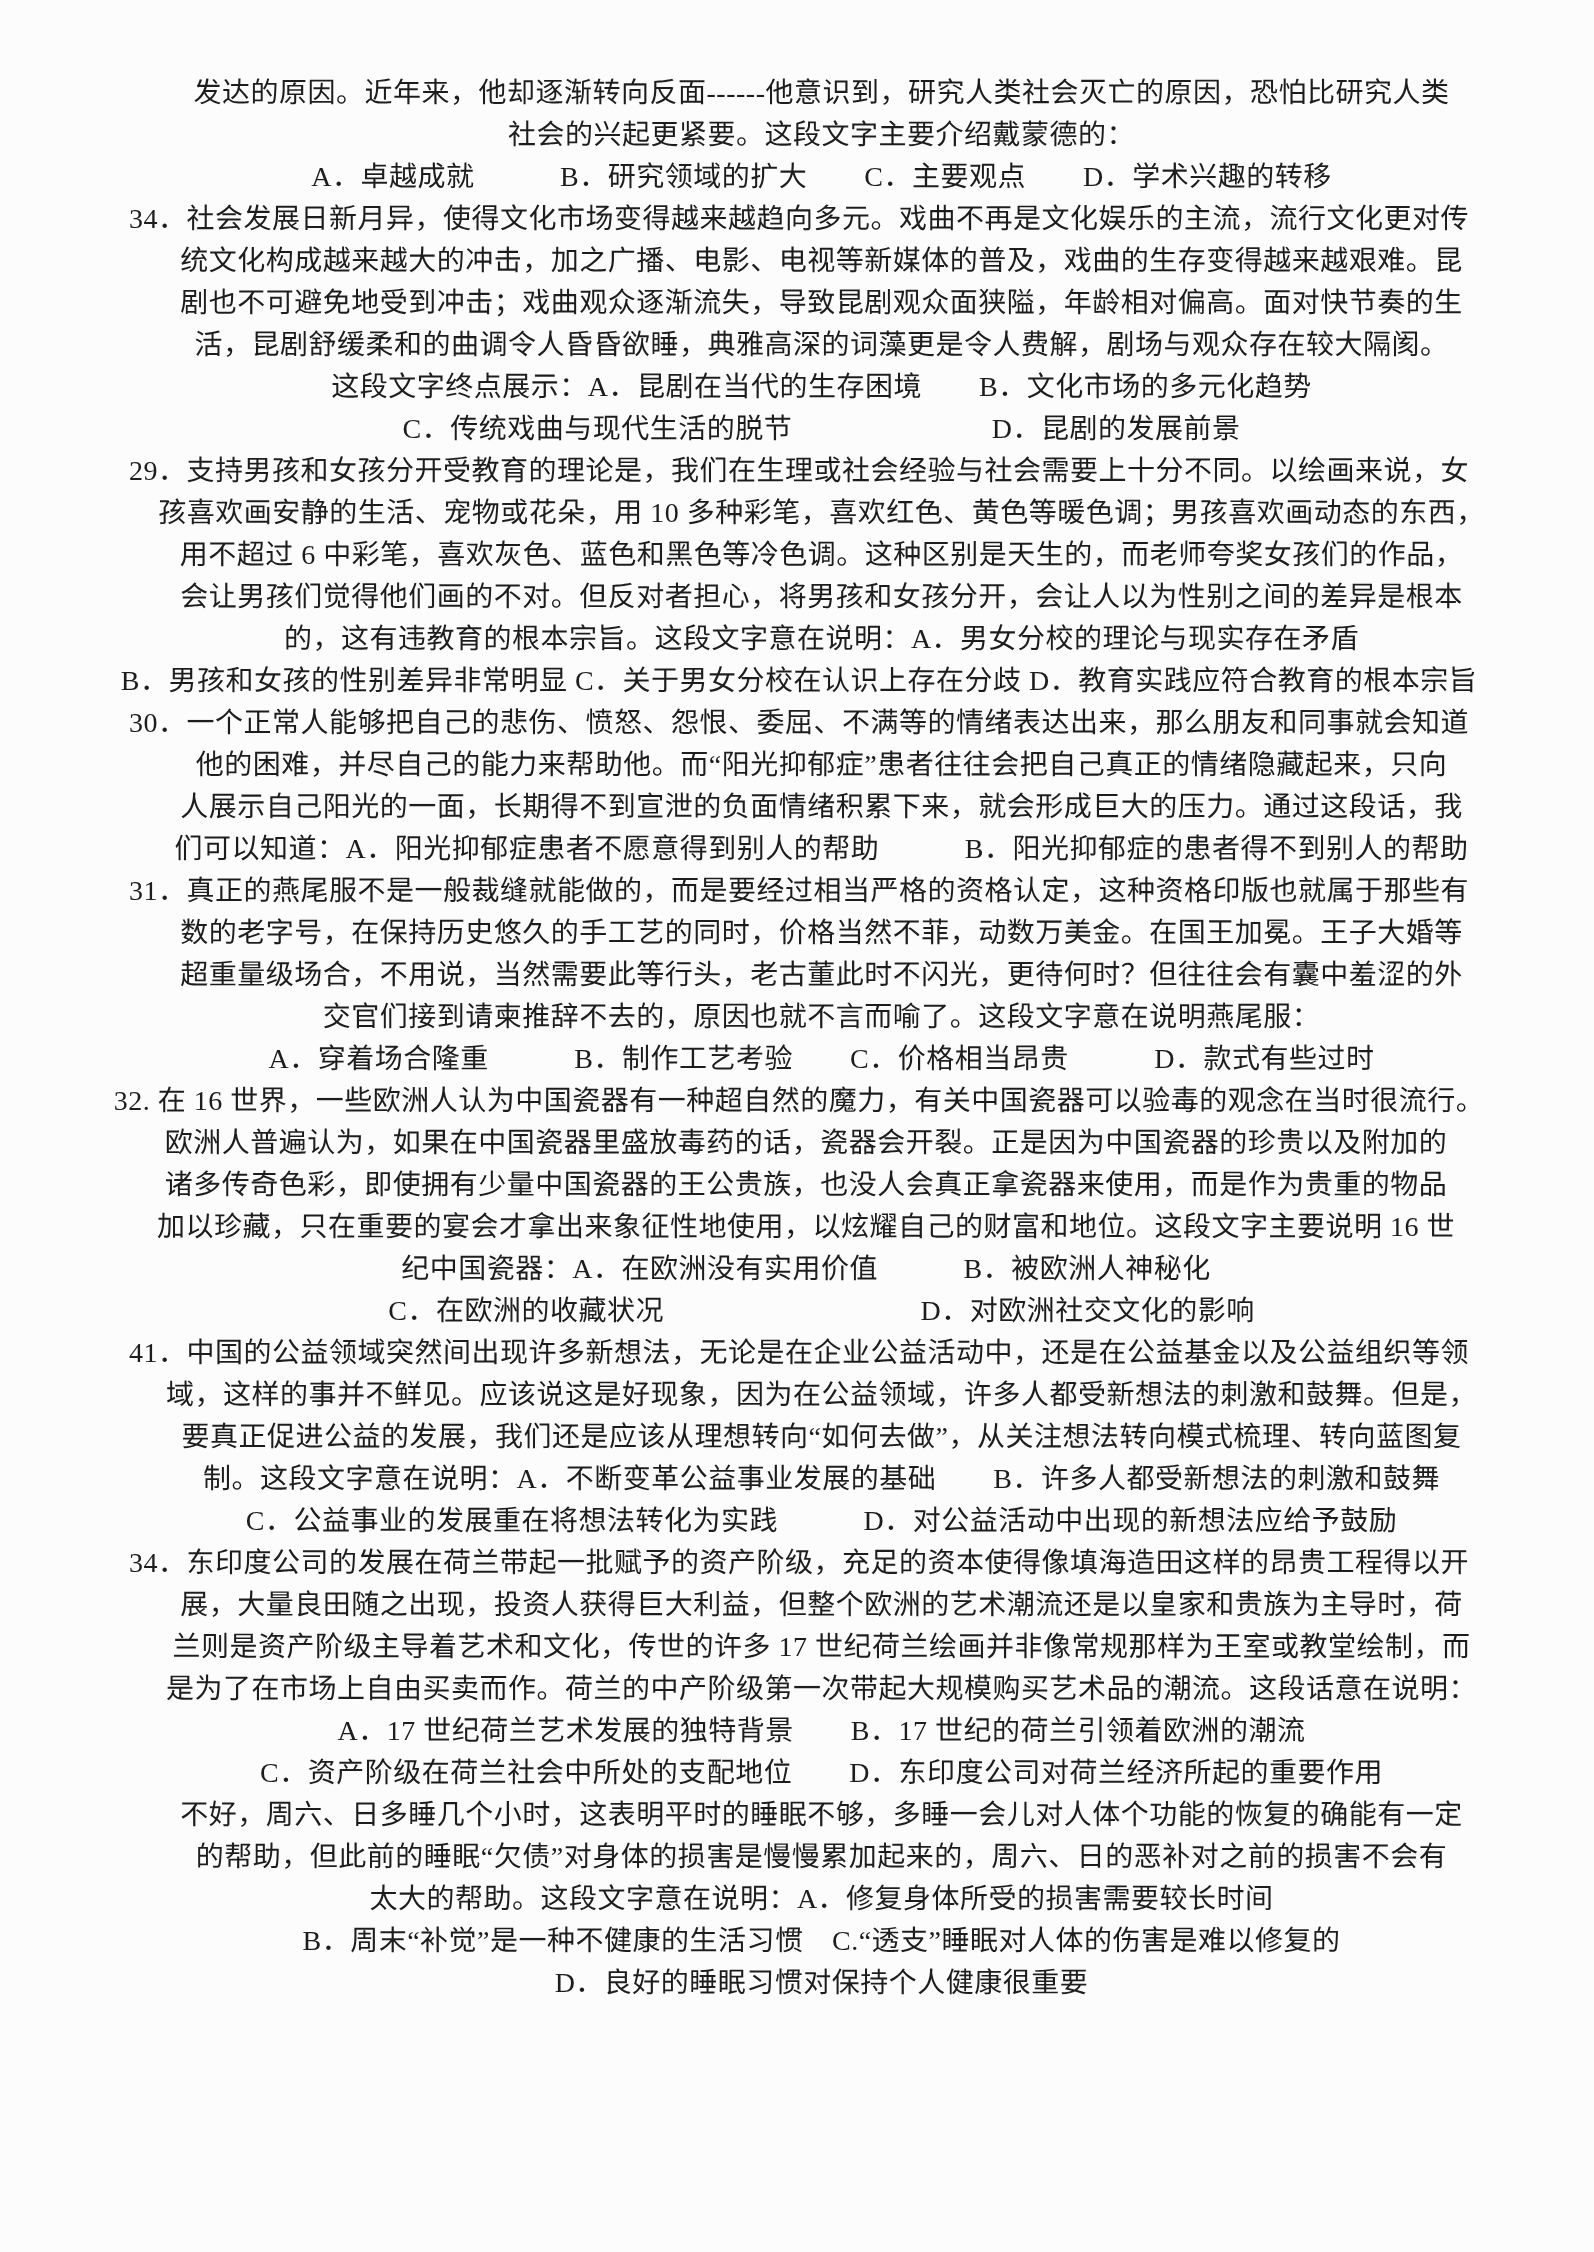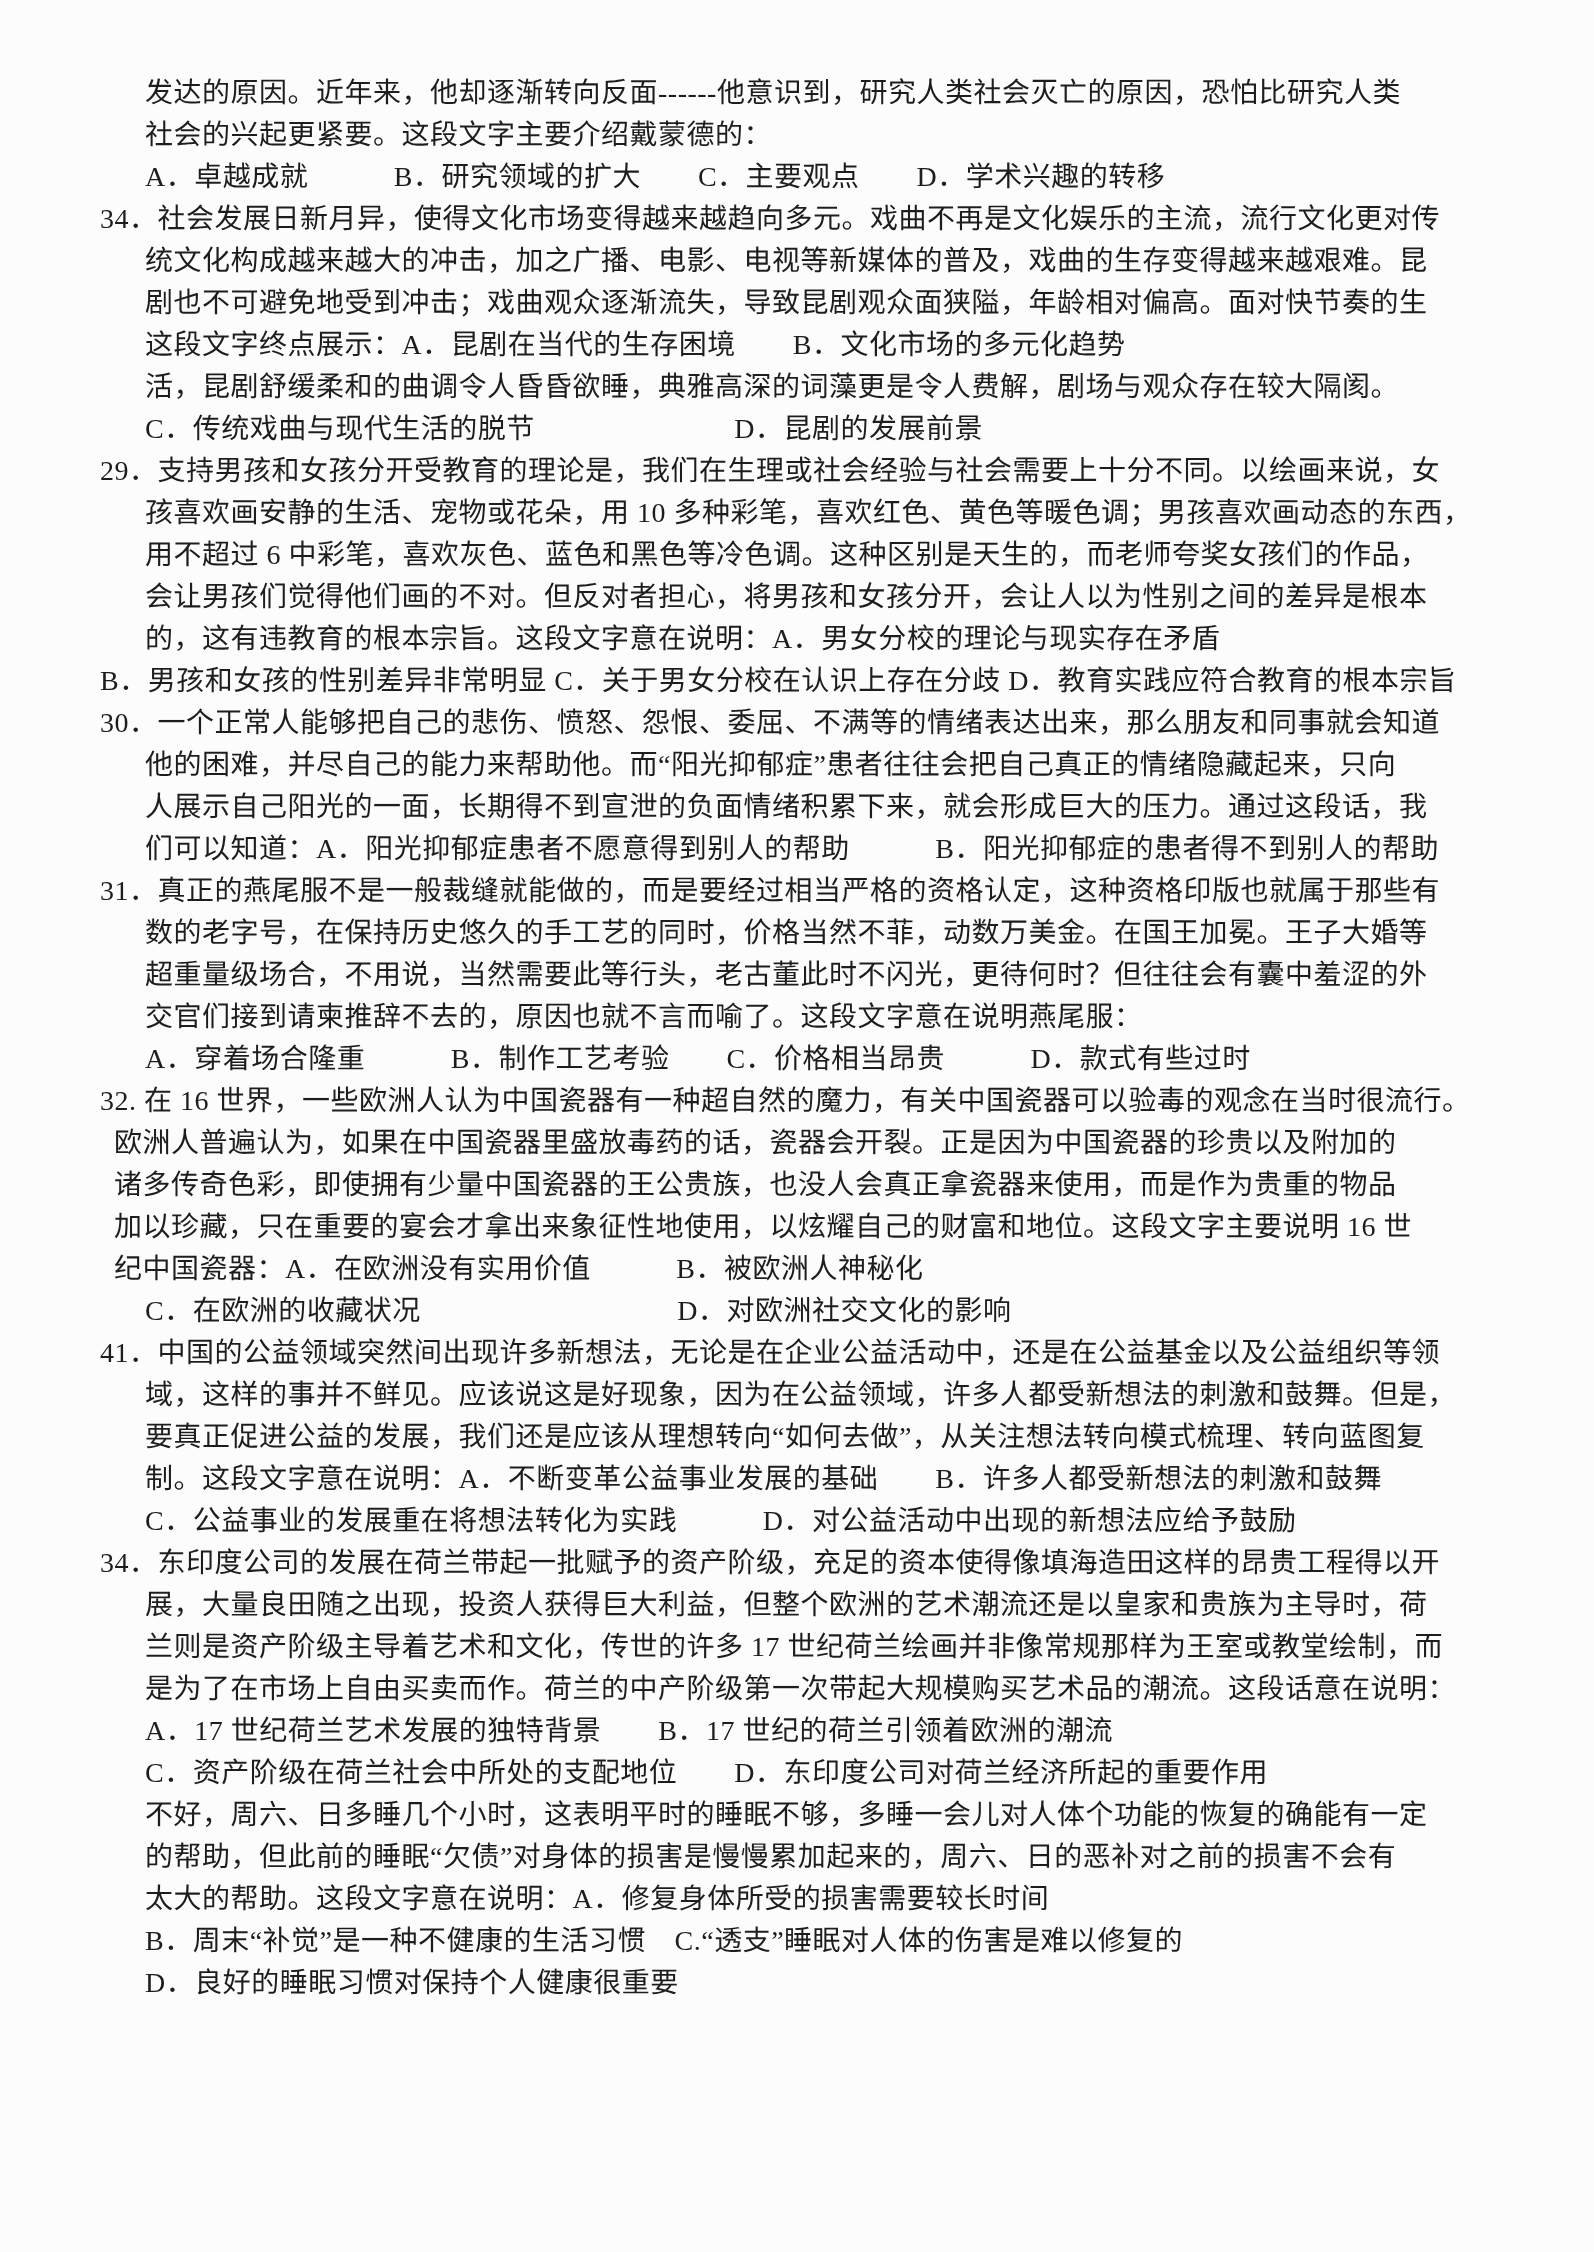--- a/index.html
+++ b/index.html
@@ -7,23 +7,24 @@
     position: relative;
     width: 1594px;
     height: 2252px;
     background: #fcfcfc;
     overflow: hidden;
     font-family: "Liberation Serif", "DejaVu Serif", serif;
     color: #1d1d1d;
   }
   .content {
     position: absolute;
-    left: 100px;
+    left: 92px;
     top: 72px;
     width: 1414px;
+    text-align: center;
   }
   .line {
     font-size: 28px;
     line-height: 42px;
     letter-spacing: 0.5px;
     white-space: pre-wrap;
     text-rendering: optimizeLegibility;
   }
   
   .line.num  { padding-left: 0; }    
@@ -34,22 +35,22 @@
 <body>
 
 <div class="page">
   <div class="content">
       <div class="line text">发达的原因。近年来，他却逐渐转向反面------他意识到，研究人类社会灭亡的原因，恐怕比研究人类</div>
       <div class="line text">社会的兴起更紧要。这段文字主要介绍戴蒙德的：</div>
       <div class="line text">A．卓越成就　　　B．研究领域的扩大　　C．主要观点　　D．学术兴趣的转移</div>
       <div class="line num">34．社会发展日新月异，使得文化市场变得越来越趋向多元。戏曲不再是文化娱乐的主流，流行文化更对传</div>
       <div class="line text">统文化构成越来越大的冲击，加之广播、电影、电视等新媒体的普及，戏曲的生存变得越来越艰难。昆</div>
       <div class="line text">剧也不可避免地受到冲击；戏曲观众逐渐流失，导致昆剧观众面狭隘，年龄相对偏高。面对快节奏的生</div>
+      <div class="line text">活，昆剧舒缓柔和的曲调令人昏昏欲睡，典雅高深的词藻更是令人费解，剧场与观众存在较大隔阂。</div>
       <div class="line text">这段文字终点展示：A．昆剧在当代的生存困境　　B．文化市场的多元化趋势</div>
-      <div class="line text">活，昆剧舒缓柔和的曲调令人昏昏欲睡，典雅高深的词藻更是令人费解，剧场与观众存在较大隔阂。</div>
       <div class="line text">C．传统戏曲与现代生活的脱节　　　　　　　D．昆剧的发展前景</div>
       <div class="line num">29．支持男孩和女孩分开受教育的理论是，我们在生理或社会经验与社会需要上十分不同。以绘画来说，女</div>
       <div class="line text">孩喜欢画安静的生活、宠物或花朵，用 10 多种彩笔，喜欢红色、黄色等暖色调；男孩喜欢画动态的东西，</div>
       <div class="line text">用不超过 6 中彩笔，喜欢灰色、蓝色和黑色等冷色调。这种区别是天生的，而老师夸奖女孩们的作品，</div>
       <div class="line text">会让男孩们觉得他们画的不对。但反对者担心，将男孩和女孩分开，会让人以为性别之间的差异是根本</div>
       <div class="line text">的，这有违教育的根本宗旨。这段文字意在说明：A．男女分校的理论与现实存在矛盾</div>
       <div class="line num">B．男孩和女孩的性别差异非常明显 C．关于男女分校在认识上存在分歧 D．教育实践应符合教育的根本宗旨</div>
       <div class="line num">30．一个正常人能够把自己的悲伤、愤怒、怨恨、委屈、不满等的情绪表达出来，那么朋友和同事就会知道</div>
       <div class="line text">他的困难，并尽自己的能力来帮助他。而“阳光抑郁症”患者往往会把自己真正的情绪隐藏起来，只向</div>
       <div class="line text">人展示自己阳光的一面，长期得不到宣泄的负面情绪积累下来，就会形成巨大的压力。通过这段话，我</div>

